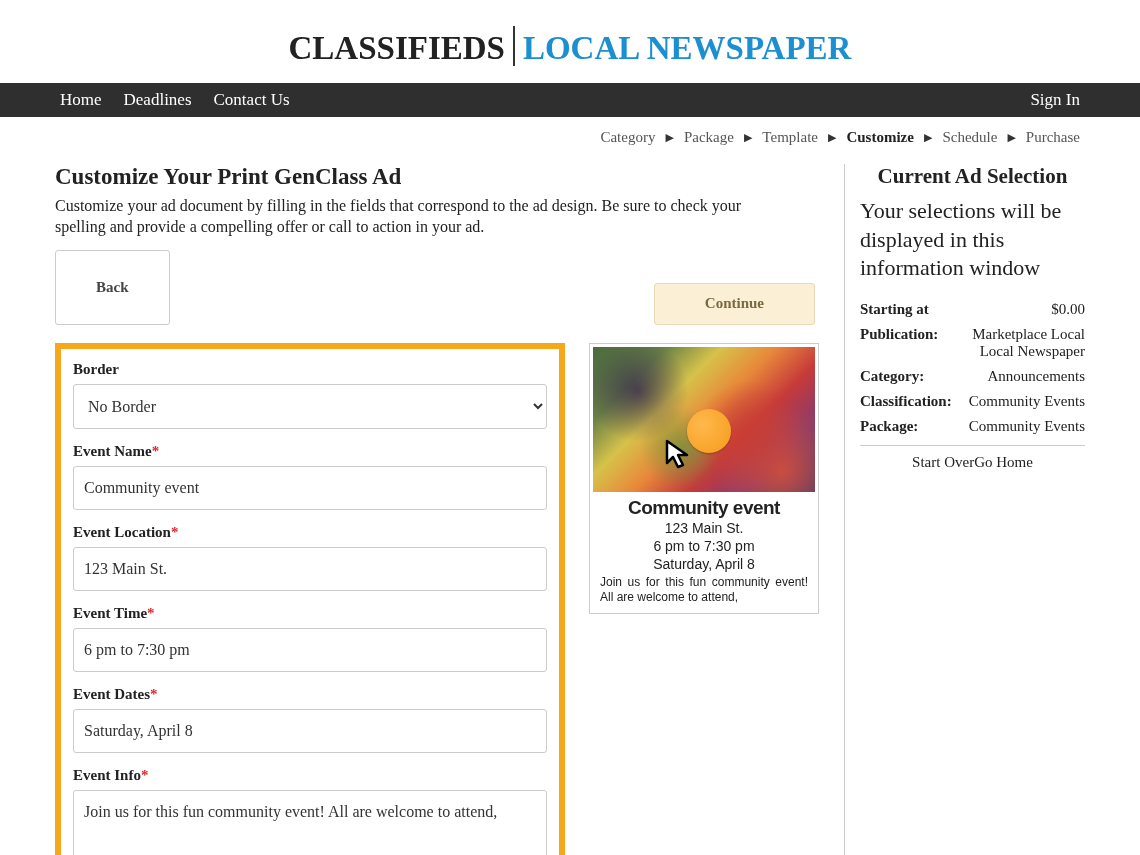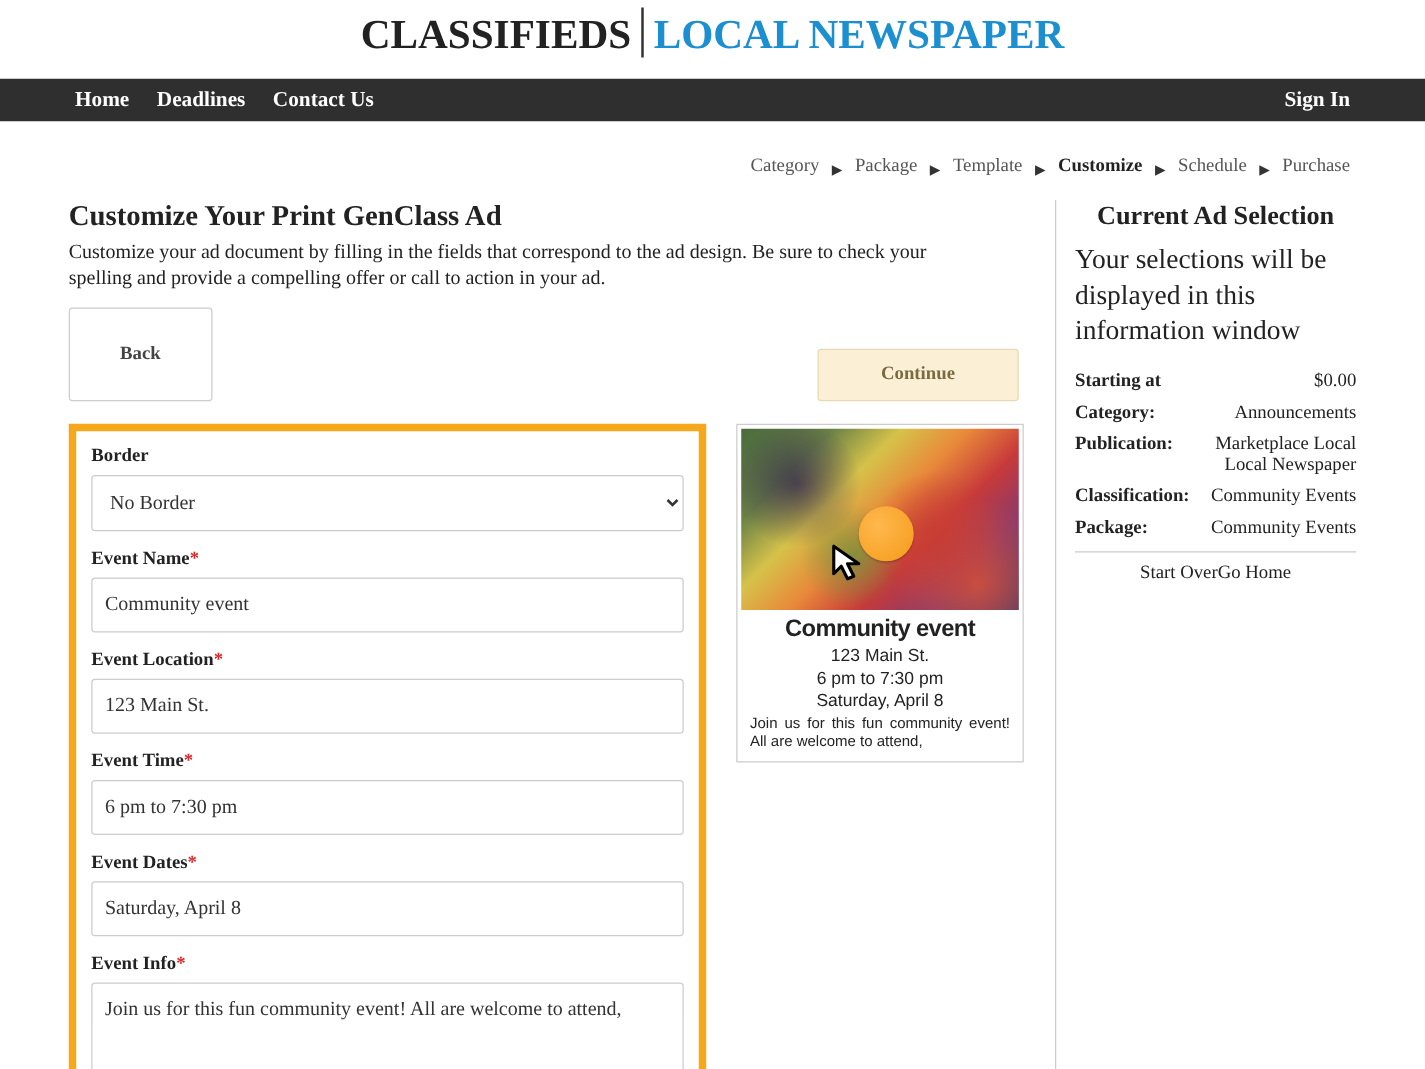--- a/index.html
+++ b/index.html
@@ -1,24 +1,24 @@
 <!DOCTYPE html>
 <html><head>
 <meta charset="utf-8">
 <style>
 * { box-sizing: border-box; margin: 0; padding: 0; }
 body { font-family: Georgia, 'Times New Roman', serif; background: #fff; color: #222; width: 1140px; }
-.header { display: flex; justify-content: center; align-items: center; padding: 8px 0 15px; border-radius: 14px; }
+.header { display: flex; justify-content: center; align-items: center; padding: 28px 0 15px; border-radius: 14px; }
 .header-title { font-weight: bold; font-size: 33px; letter-spacing: 0px; }
 .header-sep { display: inline-block; width: 2px; height: 40px; background: #333; margin: 0 8px; vertical-align: middle; position: relative; top: -2px; }
 .header-sub { font-weight: bold; font-size: 33px; color: #1b8fcf; letter-spacing: 0px; }
 .navbar { background: #2f2f2f; color: #fff; display: flex; justify-content: space-between; padding: 7px 60px; font-size: 17px; font-family: Georgia, serif; }
 .nav-left { display: flex; gap: 22px; }
-.nav-item { cursor: pointer; font-weight: bold; }
-.breadcrumb { display: flex; justify-content: flex-end; padding: 28px 60px 8px; gap: 10px; font-size: 15px; color: #555; align-items: flex-end; }
+.nav-item { cursor: pointer; font-weight: normal; }
+.breadcrumb { display: flex; justify-content: flex-end; padding: 12px 60px 8px; gap: 10px; font-size: 15px; color: #555; align-items: center; }
 .breadcrumb span.step { cursor: default; }
 .breadcrumb span.step.active { font-weight: bold; color: #222; }
 .bc-arrow { font-size: 11px; color: #333; }
 .content { display: flex; padding: 10px 55px 40px 55px; gap: 20px; }
 .main { flex: 1; position: relative; }
 .page-title { font-size: 23px; font-weight: bold; margin-bottom: 6px; }
 .page-desc { font-size: 16px; max-width: 720px; line-height: 1.3; margin-bottom: 12px; }
 .button-row { display: flex; justify-content: space-between; margin: 8px 0 18px; gap: 20px; }
 .btn { border: 1px solid #ccc; background: #fff; padding: 28px 40px; font-size: 15px; font-family: Georgia, serif; cursor: pointer; border-radius: 3px; font-weight: bold; color: #444; }
 .btn-continue { background: #fbefd6; border-color: #e8d9b4; color: #7a6a3f; padding: 10px 50px; margin-top: 33px; }
@@ -139,26 +139,26 @@
   </div>
 
   <div class="sidebar">
     <div class="sidebar-title">Current Ad Selection</div>
     <div class="sidebar-desc">Your selections will be displayed in this information window</div>
     <div class="sb-row">
         <span class="sb-label">Starting at</span>
         <span class="sb-val">$0.00</span>
       </div>
     <div class="sb-row">
+        <span class="sb-label">Publication:</span>
+        <span class="sb-val">Marketplace Local Local Newspaper</span>
+      </div>
+    <div class="sb-row">
         <span class="sb-label">Category:</span>
         <span class="sb-val">Announcements</span>
-      </div>
-    <div class="sb-row">
-        <span class="sb-label">Publication:</span>
-        <span class="sb-val">Marketplace Local Local Newspaper</span>
       </div>
     <div class="sb-row">
         <span class="sb-label">Classification:</span>
         <span class="sb-val">Community Events</span>
       </div>
     <div class="sb-row">
         <span class="sb-label">Package:</span>
         <span class="sb-val">Community Events</span>
       </div>
     <div class="sb-divider"></div>

